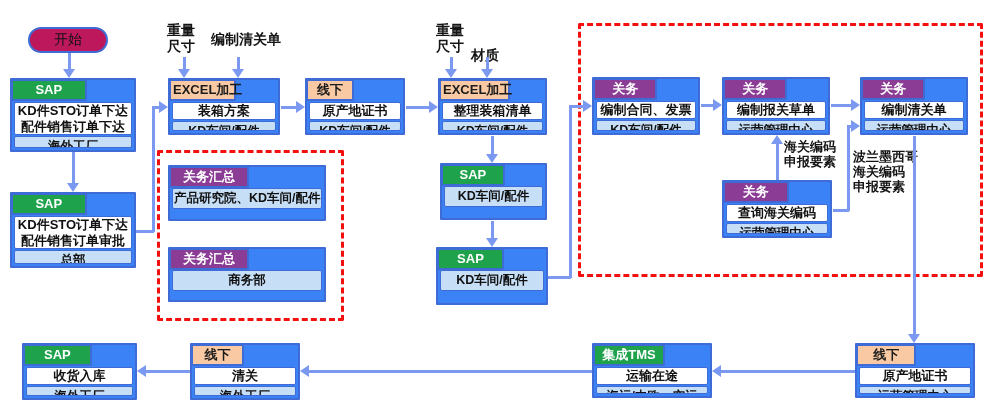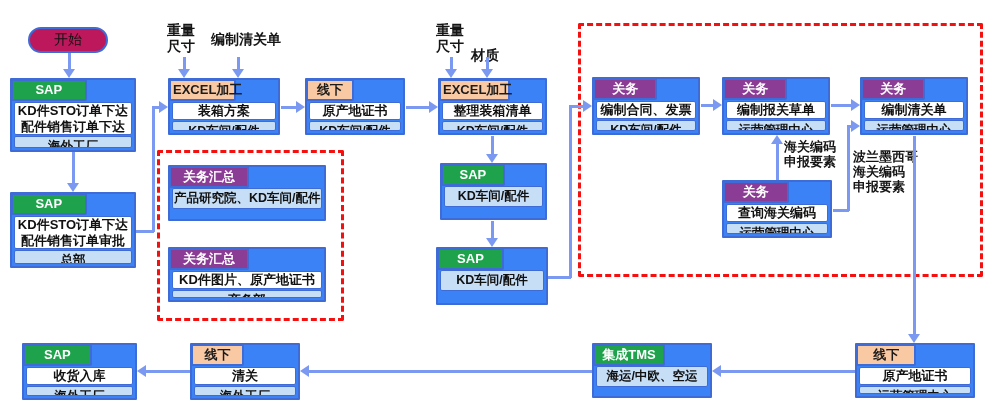--- a/index.html
+++ b/index.html
@@ -119,38 +119,38 @@
     <div class="ftr">运营管理中心</div>
   </div>
 
   <div class="fbox" style="left:168px;top:165px;width:158px;height:56px;">
     <div class="hdr purple" style="width:52%;">关务汇总</div>
     <div class="ftr">产品研究院、KD车间/配件</div>
   </div>
 
   <div class="fbox" style="left:168px;top:247px;width:158px;height:55px;">
     <div class="hdr purple" style="width:52%;">关务汇总</div>
-    <div class="bodyband">KD件图片、原产地证书</div>
     <div class="ftr">商务部</div>
   </div>
 
   <div class="fbox" style="left:22px;top:343px;width:115px;height:57px;">
     <div class="hdr green">SAP</div>
     <div class="bodyband">收货入库</div>
     <div class="ftr">海外工厂</div>
   </div>
 
   <div class="fbox" style="left:190px;top:343px;width:110px;height:57px;">
     <div class="hdr peach" style="width:50%;">线下</div>
     <div class="bodyband">清关</div>
     <div class="ftr">海外工厂</div>
   </div>
 
   <div class="fbox" style="left:592px;top:343px;width:120px;height:55px;">
     <div class="hdr green">集成TMS</div>
+    <div class="bodyband">运输在途</div>
     <div class="ftr">海运/中欧、空运</div>
   </div>
 
   <div class="fbox" style="left:855px;top:343px;width:120px;height:55px;">
     <div class="hdr peach" style="width:52%;">线下</div>
     <div class="bodyband">原产地证书</div>
     <div class="ftr">运营管理中心</div>
   </div>
 
   <div class="note" style="left:167px;top:22px;">

